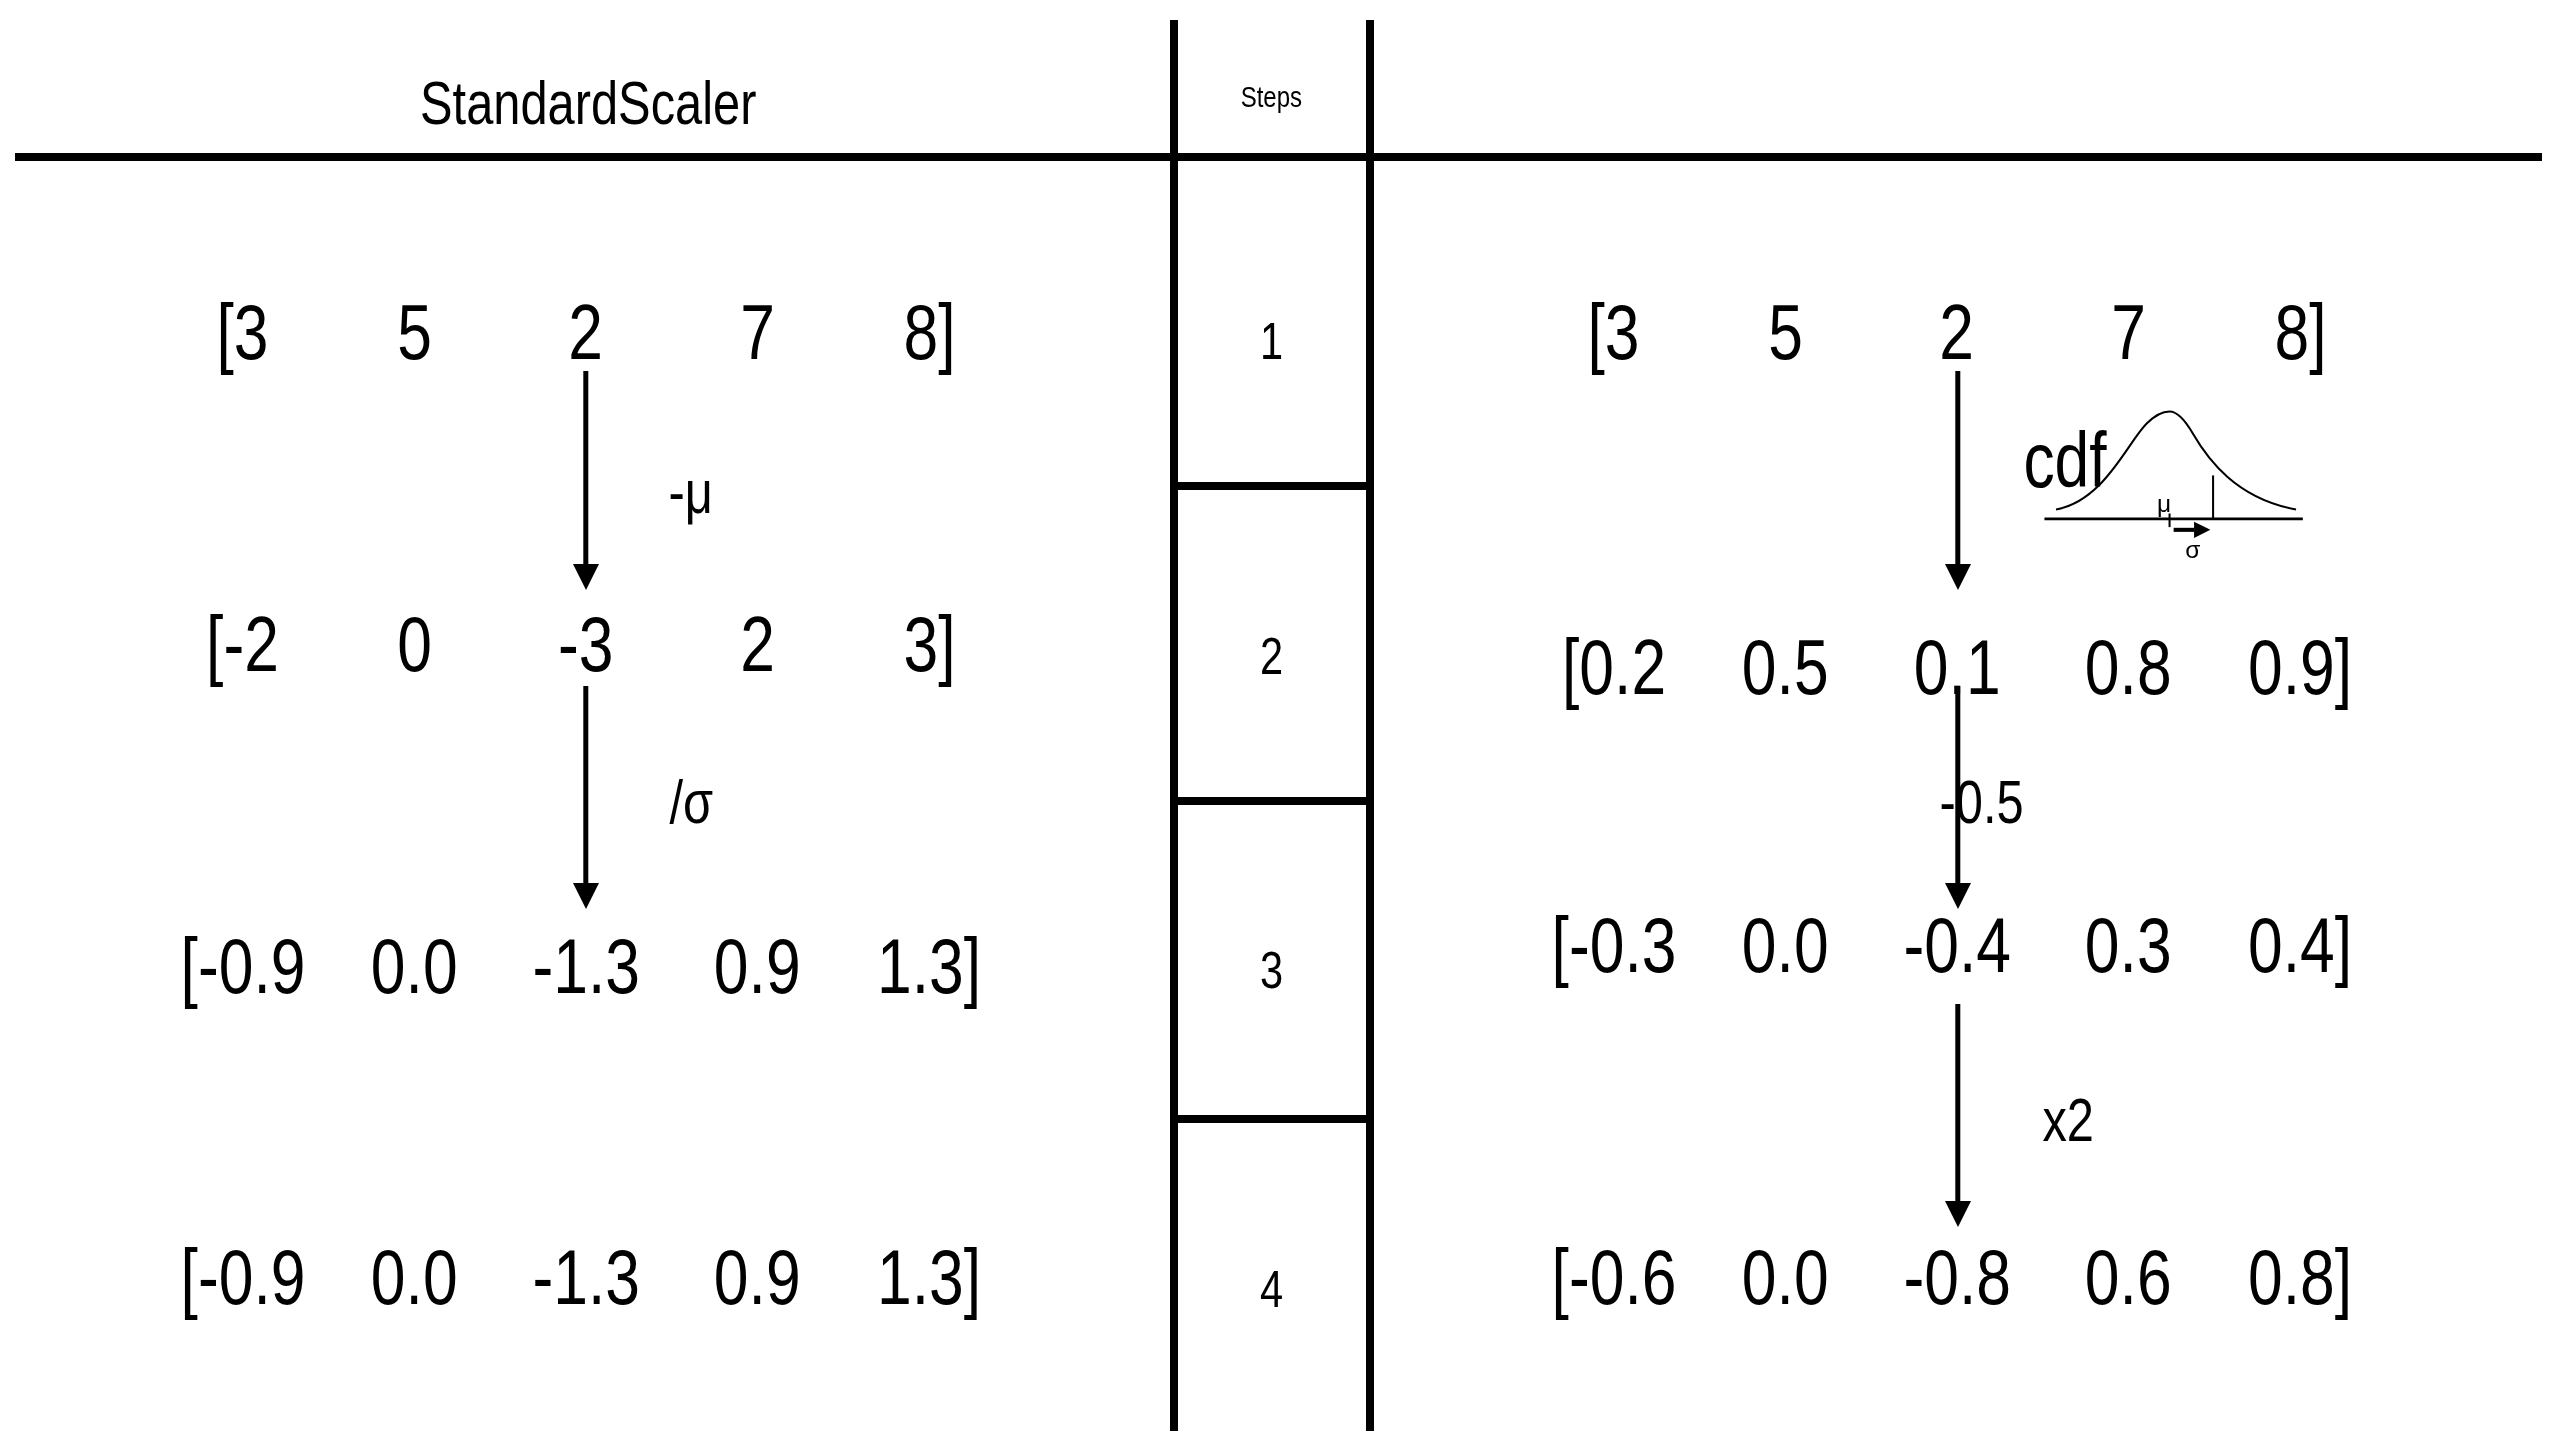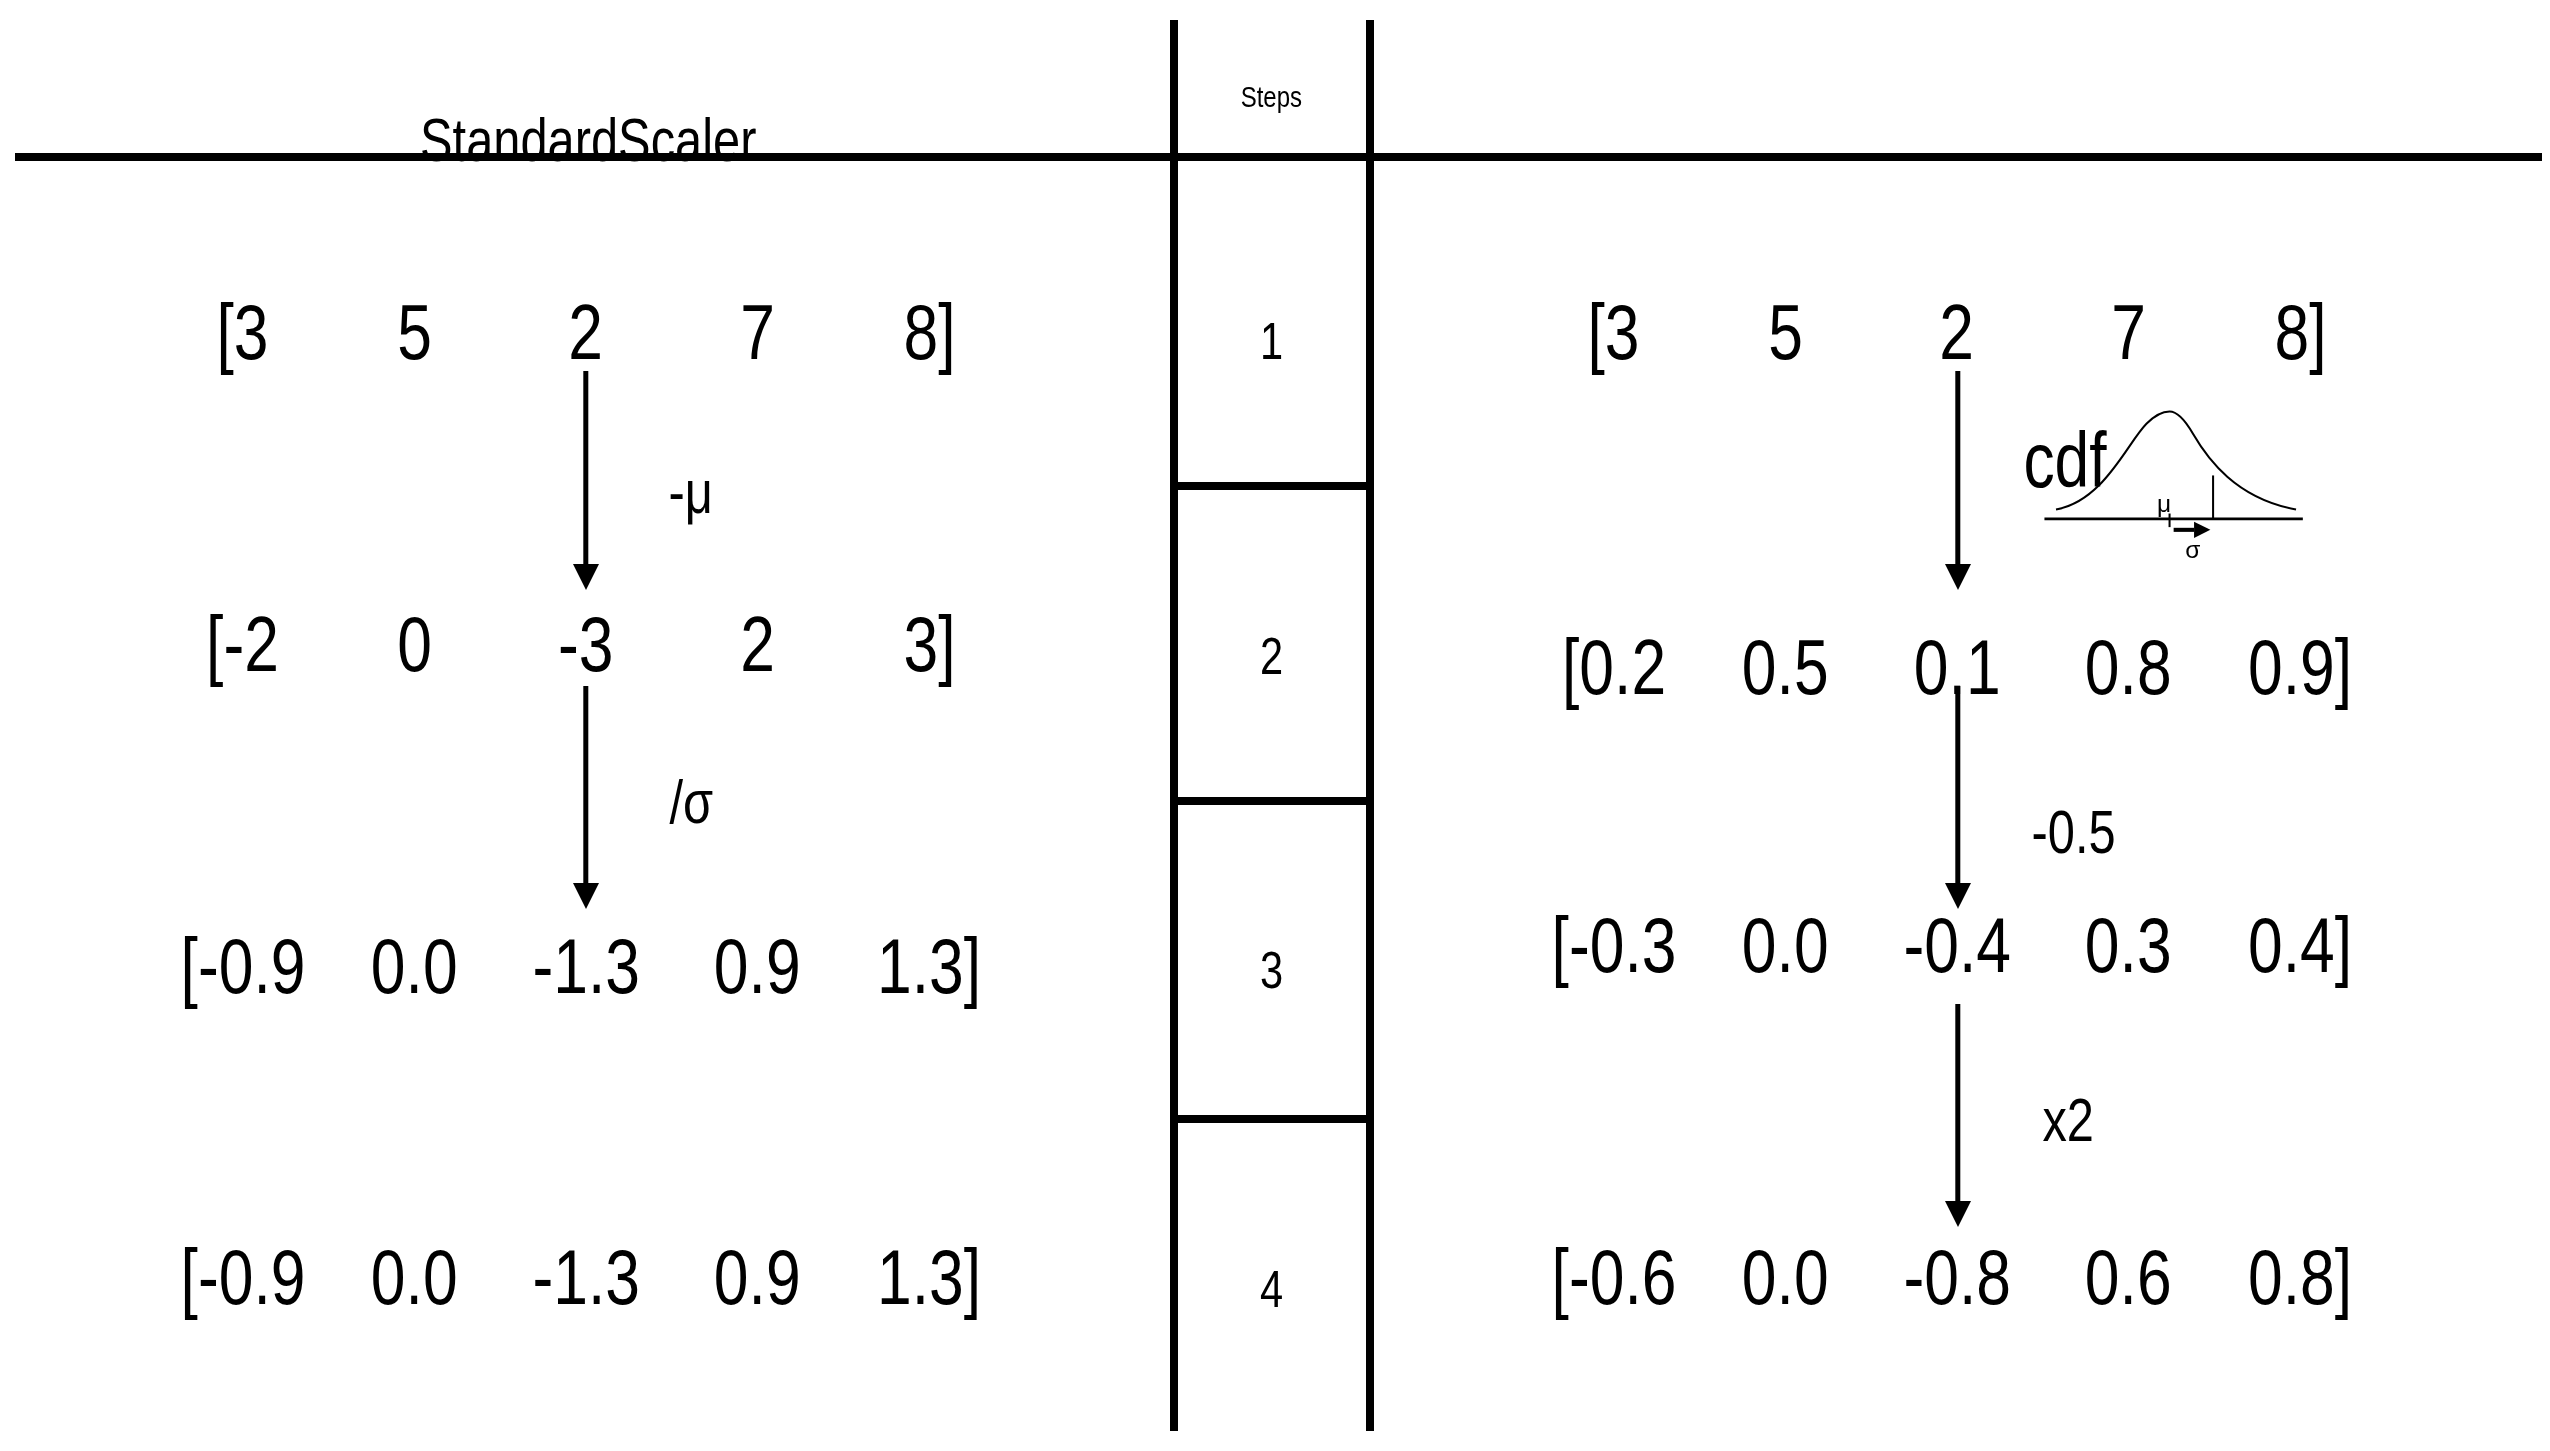--- a/index.html
+++ b/index.html
@@ -15,22 +15,22 @@
   .cond {
     display: inline-block;
     transform: scaleX(0.8);
     transform-origin: center;
     white-space: nowrap;
   }
   .hline { position: absolute; background: #000; }
   .vline { position: absolute; background: #000; }
   .title {
     position: absolute;
-    display: flex; align-items: center; justify-content: center;
-    font-size: 61px; line-height: 1; margin-top: 44px;
+    display: flex; align-items: flex-end; justify-content: center;
+    font-size: 61px; line-height: 1;
   }
   .steps-title {
     position: absolute;
     display: flex; align-items: center; justify-content: center;
     font-size: 30px; line-height: 1;
   }
   .step-num {
     position: absolute;
     left: 1174px; width: 195px; height: 89px;
     display: flex; align-items: center; justify-content: center;
@@ -264,21 +264,21 @@
       <div class="head"></div>
   </div>
   <div class="op-label big" style="left:1987px; top:415px; width:157px; height:89px;">
     <span class="cond">cdf</span>
   </div>
 
   <div class="varrow" style="left:1944px; top:686px; height:223px;">
     <div class="shaft" style="height:199px;"></div>
       <div class="head"></div>
   </div>
-  <div class="op-label" style="left:1968px; top:761px; width:211px; height:82px;margin-top:30px;">
+  <div class="op-label" style="left:1876px; top:761px; width:211px; height:82px;">
     <span class="cond">-0.5</span>
   </div>
 
   <div class="varrow" style="left:1944px; top:1004px; height:223px;">
     <div class="shaft" style="height:199px;"></div>
       <div class="head"></div>
   </div>
   <div class="op-label" style="left:1993px; top:1079px; width:150px; height:82px;">
     <span class="cond">x2</span>
   </div>

